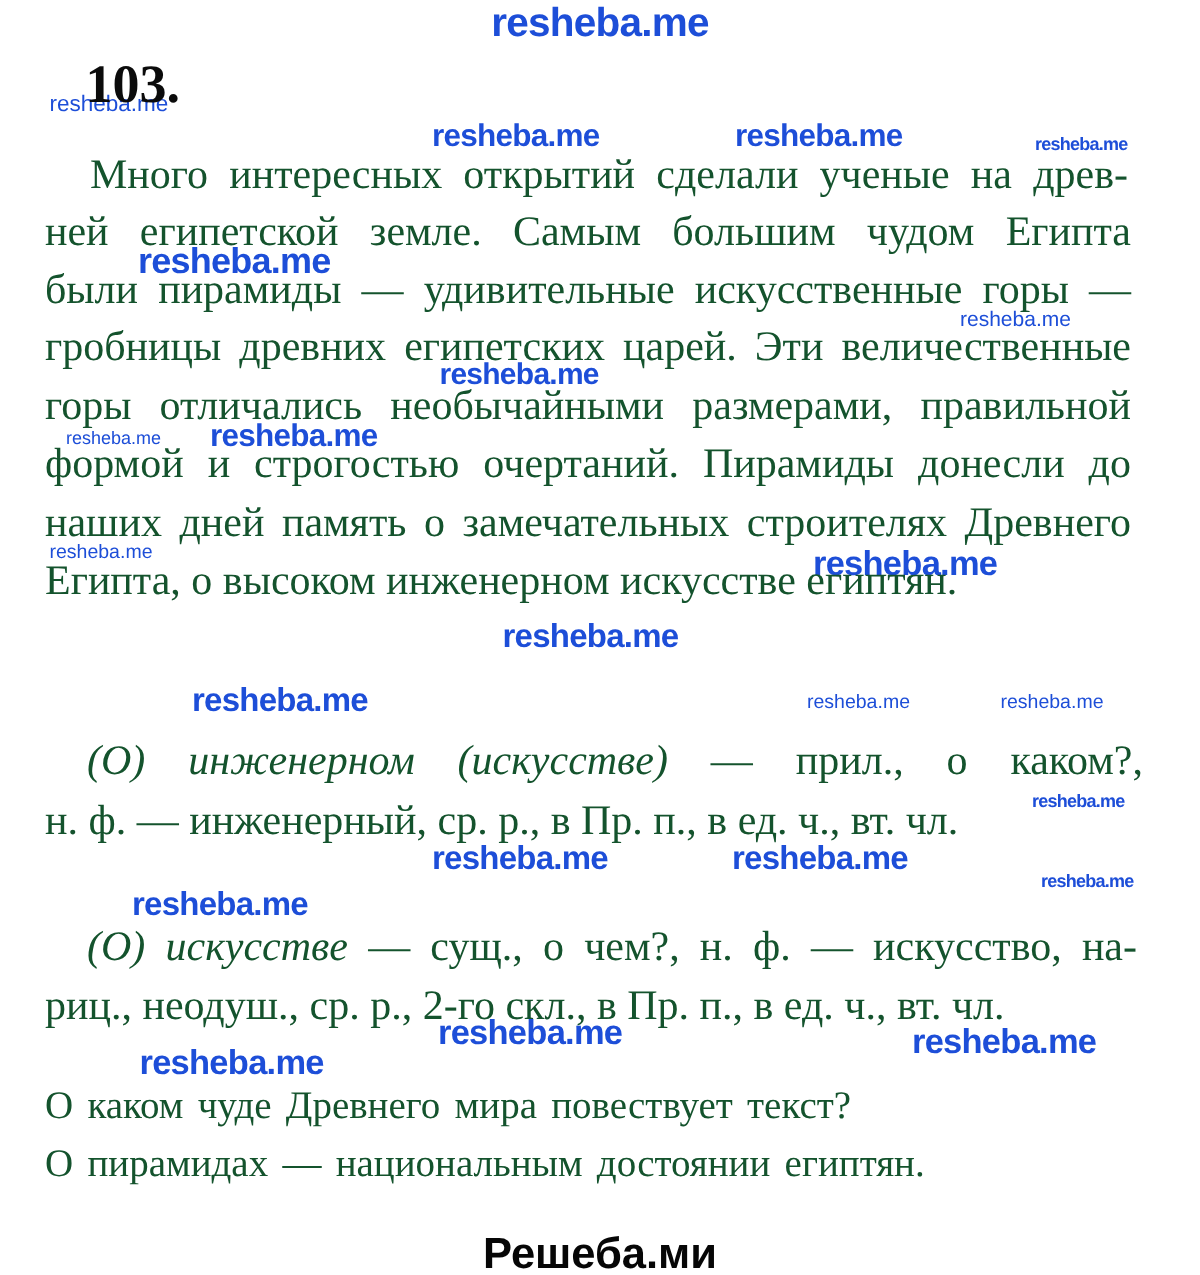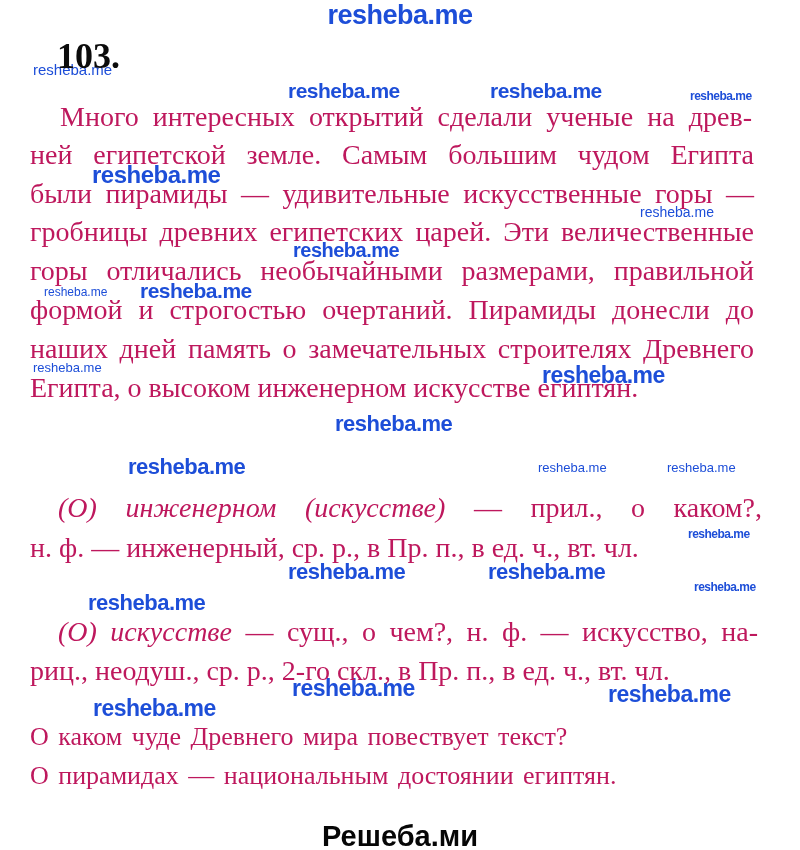--- a/index.html
+++ b/index.html
@@ -15,21 +15,21 @@
     line-height:1;
   }
   .wm.r{font-weight:400;letter-spacing:0;}
   
   .ex-num{
     position:absolute;left:57px;top:38px;
     font-family:"Liberation Serif", serif;font-weight:700;font-size:36px;line-height:1;
   }
   
   .tl{
-    position:absolute;font-size:28px;line-height:1.15;color:#be185d;
+    position:absolute;font-size:28px;line-height:1.15;color:#14532d;
     white-space:nowrap;
   }
   .just{
     white-space:normal;text-align:justify;text-align-last:justify;
     -moz-text-align-last:justify;overflow:visible;
   }
   .big{font-size:26px;word-spacing:3px;}
   i{font-style:italic;margin-top:38px;}
   .footer{
     position:absolute;left:0;top:820px;width:800px;text-align:center;

